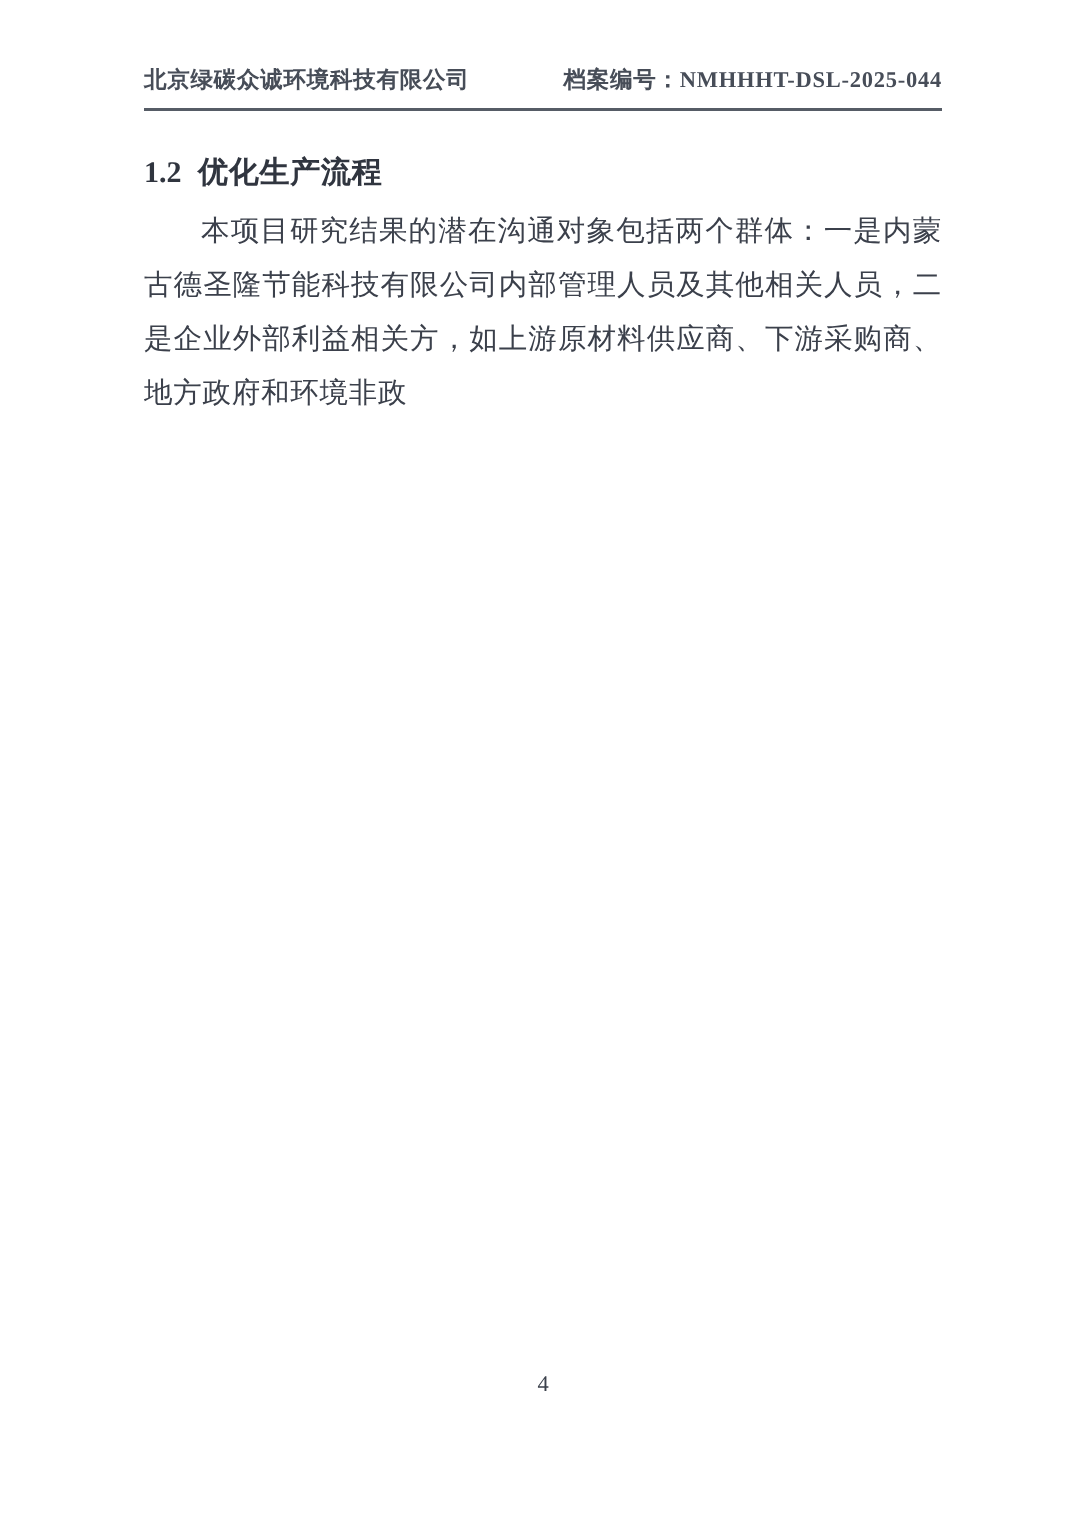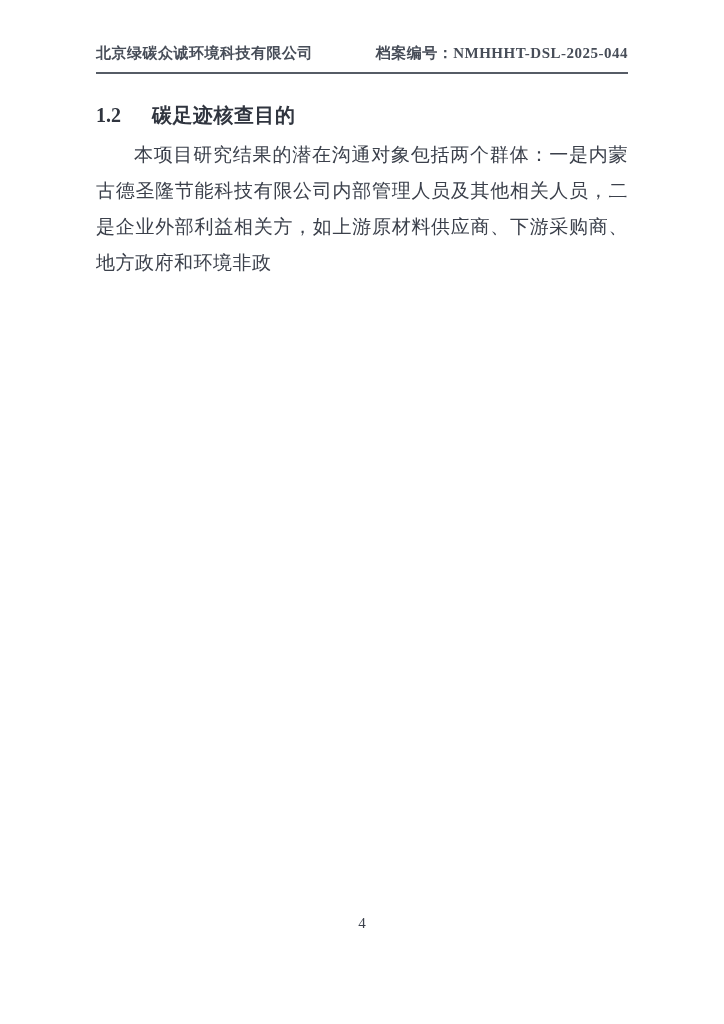--- a/index.html
+++ b/index.html
@@ -38,40 +38,40 @@
   .para.indent { text-indent: 2em; }
   .heading {
     font-size: 20px;
     font-weight: bold;
     color: #30353f;
     margin: 11px 0 7px 0;
     line-height: 30px;
     letter-spacing: 0.5px;
     text-align: left;
   }
-  .heading .hnum { margin-right: 31px; letter-spacing: 0; }
+  .heading .hnum { margin-right: 11px; letter-spacing: 0; }
   .page-number {
     position: absolute;
     left: 0; right: 0;
     bottom: 60px;
     text-align: center;
     font-size: 15px;
     color: #3b404b;
   }
 </style>
 </head>
 <body>
 
 <div class="page">
 
   <div class="page-header">
     <span class="company">北京绿碳众诚环境科技有限公司</span>
     <span class="doc-no"><span>档案编号：</span><span>NMHHHT-DSL-2025-044</span></span>
   </div>
 
   <main class="doc-body">
-      <h2 class="heading"><span class="hnum">1.2</span><span>碳足迹核查目的</span></h2>
+      <h2 class="heading"><span class="hnum">1.2</span><span>优化生产流程</span></h2>
       <p class="para indent">本项目研究结果的潜在沟通对象包括两个群体：一是内蒙古德圣隆节能科技有限公司内部管理人员及其他相关人员，二是企业外部利益相关方，如上游原材料供应商、下游采购商、地方政府和环境非政</p>
     </main>
 
   <div class="page-number">4</div>
 
 </div>
 
 </body></html>

